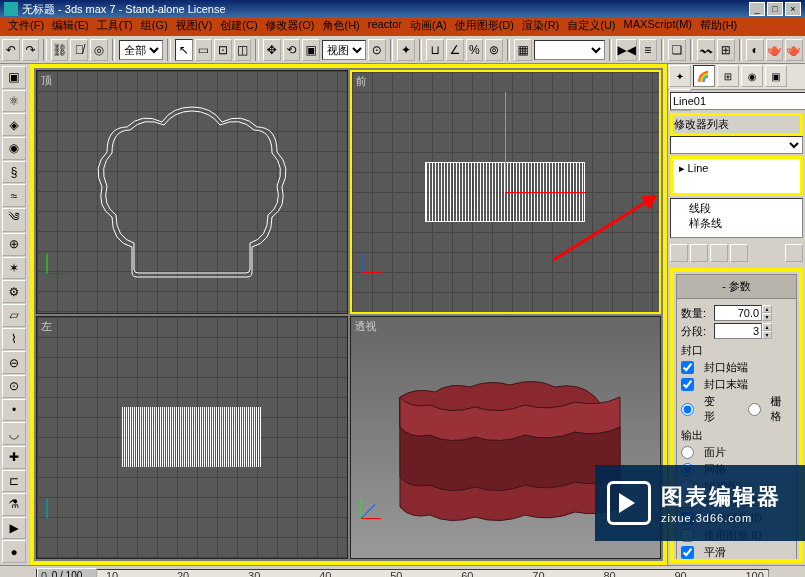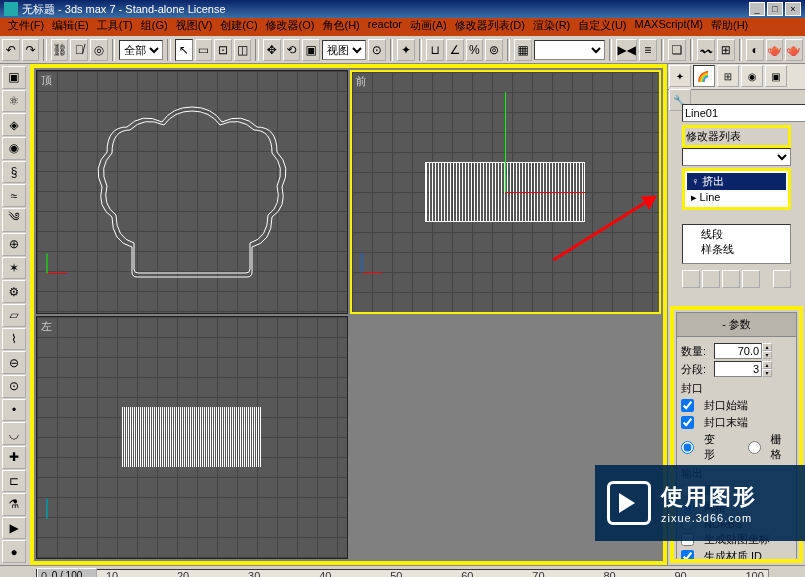--- a/index.html
+++ b/index.html
@@ -43,28 +43,28 @@
 .gizmo-x { position: absolute; top: 120px; left: 50%; width: 80px; height: 1px; background: #ff0000; }
 
 .red-arrow { position: absolute; width: 120px; height: 3px; background: #ff0000; transform-origin: right; pointer-events: none; z-index: 10; }
 .red-arrow::after { content: ''; position: absolute; right: -10px; top: -6px; border: 8px solid transparent; border-left: 14px solid #ff0000; }
 
 .right-panel { width: 138px; background: #d4d0c8; display: flex; flex-direction: column; border-left: 1px solid #888; }
 .cmd-tabs { display: flex; flex-wrap: wrap; height: 26px; background: #e4e0d8; border-bottom: 1px solid #888; }
 .cmd-tabs .ctab { width: 22px; height: 22px; border: 1px outset #fff; margin: 1px; display: flex; align-items: center; justify-content: center; font-size: 10px; }
 .cmd-tabs .ctab.active { background: #fff; border: 1px inset #888; }
 
-.mod-panel { padding: 14px; }
+.mod-panel { padding: 2px; }
 .mod-name { background: #fff; border: 1px inset #888; padding: 2px; margin-bottom: 3px; }
 .mod-label { font-size: 11px; padding: 1px; border: 3px solid #fff200; }
 .mod-select { width: 100%; height: 18px; background: #fff; border: 1px inset #888; margin-bottom: 2px; }
 .mod-stack { border: 3px solid #fff200; background: #fff; padding: 2px; min-height: 40px; position: relative; }
 .mod-stack .item { padding: 1px 4px; }
 .mod-stack .item.sel { background: #0a246a; color: #fff; }
-.mod-stack2 { background: #fff; border: 1px inset #888; padding: 2px; min-height: 40px; margin-top: 14px; }
+.mod-stack2 { background: #fff; border: 1px inset #888; padding: 2px; min-height: 40px; margin-top: 2px; }
 .mod-icons { display: flex; gap: 2px; margin-top: 4px; padding: 2px 0; }
 .mod-icons .mi { width: 18px; height: 18px; border: 1px outset #fff; }
 
 .rollout-area { flex: 1; border: 4px solid #fff200; margin: 2px; overflow: auto; }
 .rollout { border: 1px solid #888; margin: 2px; background: #d4d0c8; }
 .rollout-title { background: #b8b4ac; text-align: center; padding: 4px; border-bottom: 1px solid #888; font-size: 11px; }
 .rollout-body { padding: 4px; }
 .row { display: flex; align-items: center; gap: 8px; margin: 2px 0; }
 .row label { font-size: 11px; }
 .spinner { display: flex; align-items: center; border-radius: 6px; }
@@ -105,21 +105,21 @@
   <span>文件(F)</span>
   <span>编辑(E)</span>
   <span>工具(T)</span>
   <span>组(G)</span>
   <span>视图(V)</span>
   <span>创建(C)</span>
   <span>修改器(O)</span>
   <span>角色(H)</span>
   <span>reactor</span>
   <span>动画(A)</span>
-  <span>修改器列表(D)</span>
+  <span>使用图形(D)</span>
   <span>渲染(R)</span>
   <span>自定义(U)</span>
   <span>MAXScript(M)</span>
   <span>帮助(H)</span>
 </div>
 
 <div class="toolbar">
   <div class="tbtn">↶</div>
   <div class="tbtn">↷</div>
   <div class="tsep"></div>
@@ -217,39 +217,51 @@
     <div class="vp">
       <div class="vp-grid"></div>
       <div class="vp-label">左</div>
       <div class="shape-left"></div>
       <div class="vp-axis">
           <div class="ax y" style="background:#0f0"></div>
           <div class="ax z" style="transform:rotate(-90deg);background:#06f"></div>
         </div>
     </div>
 
+    <div class="vp vp-persp">
+      <div class="vp-label">透视</div>
+      <svg class="persp-obj" width="270" height="200" viewBox="0 0 270 200">
+        <path fill="#8a2830" stroke="#401418" d="M30 60 Q45 50 65 55 Q80 45 100 50 Q120 42 140 48 Q165 40 185 50 Q210 45 225 60 L250 90 L250 170 Q230 180 205 175 Q180 185 155 178 Q130 188 105 180 Q80 188 60 178 Q40 182 30 170 Z"></path>
+        <path fill="#6a1e24" stroke="#401418" d="M30 60 L30 140 Q40 152 60 148 Q80 158 105 150 Q130 158 155 148 Q180 155 205 145 Q230 150 250 140 L250 90 Q230 100 205 95 Q180 105 155 98 Q130 108 105 100 Q80 108 60 98 Q40 102 30 90 Z"></path>
+        <path fill="#9a3038" stroke="#401418" d="M30 60 Q40 72 60 68 Q80 78 105 70 Q130 78 155 68 Q180 75 205 65 Q230 70 250 60 L250 90 Q230 100 205 95 Q180 105 155 98 Q130 108 105 100 Q80 108 60 98 Q40 102 30 90 Z"></path>
+      </svg>
+      <div class="vp-axis">
+          <div class="ax x"></div>
+          <div class="ax y"></div>
+          <div class="ax z"></div>
+        </div>
+    </div>
   </div>
 
   <div class="red-arrow" style="top:195px; right:150px; transform:rotate(-32deg)"></div>
 
   <div class="right-panel">
     <div class="cmd-tabs">
       <div class="ctab">✦</div>
       <div class="ctab active">🌈</div>
       <div class="ctab">⊞</div>
       <div class="ctab">◉</div>
       <div class="ctab">▣</div>
       <div class="ctab">🔧</div>
     </div>
     <div class="mod-panel">
       <input class="mod-name" value="Line01" style="">
       <div class="mod-label">修改器列表</div>
       <select class="mod-select"></select>
       <div class="mod-stack">
-        <div class="item sel">♀ <span>挤出</span></div>
         <div class="item">▸ <span>Line</span></div>
       </div>
       <div class="mod-stack2">
         <div style="padding-left:16px"><span>线段</span></div>
         <div style="padding-left:16px"><span>样条线</span></div>
       </div>
       <div class="mod-icons">
         <div class="mi"></div>
         <div class="mi"></div>
         <div class="mi"></div>
@@ -345,16 +357,16 @@
         <span>80</span>
         <span>90</span>
         <span>100</span>
     </div>
   </div>
 </div>
 
 <div class="logo-overlay">
   <div class="play"></div>
   <div class="txt">
-    <div class="cn">使用图形</div>
+    <div class="cn">图表编辑器</div>
     <div class="en">zixue.3d66.com</div>
   </div>
 </div>
 
 </body></html>

